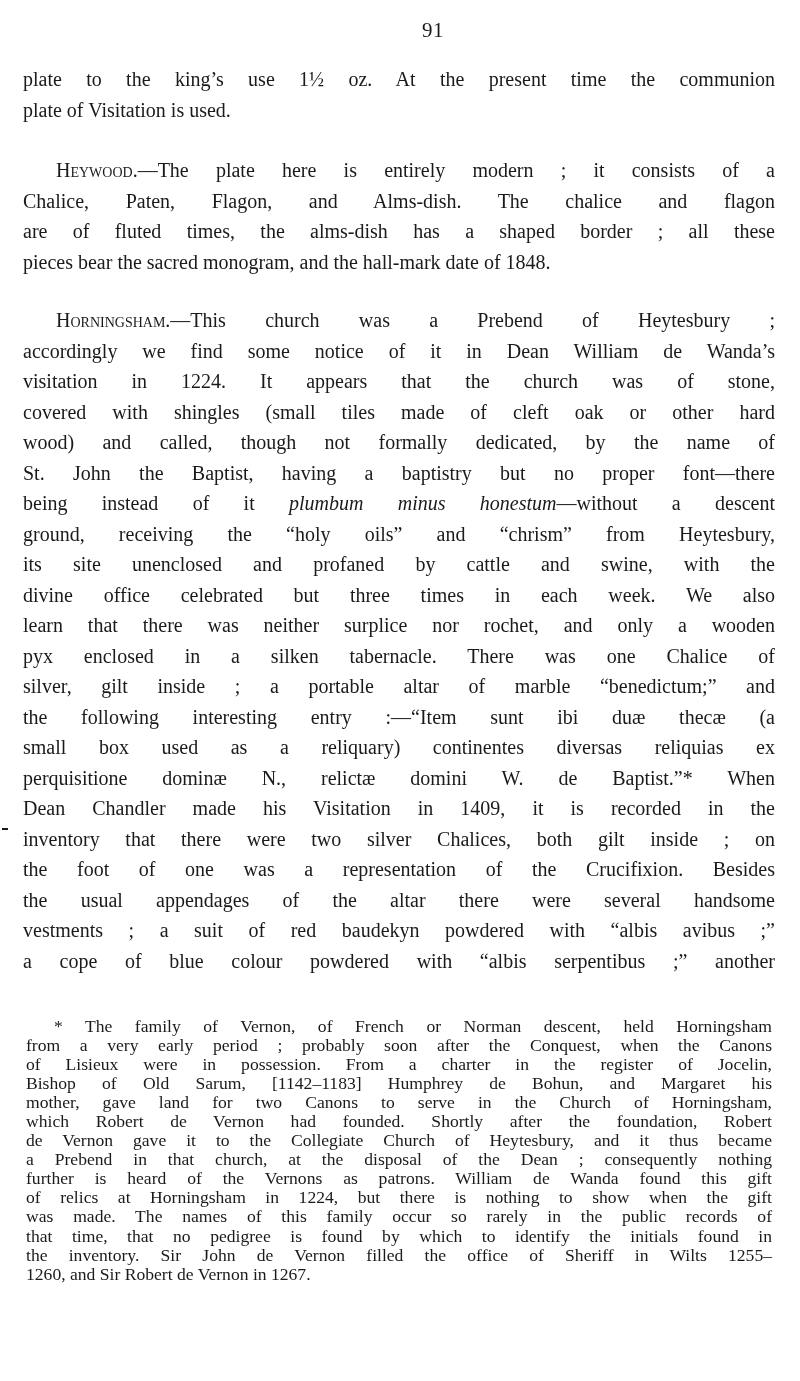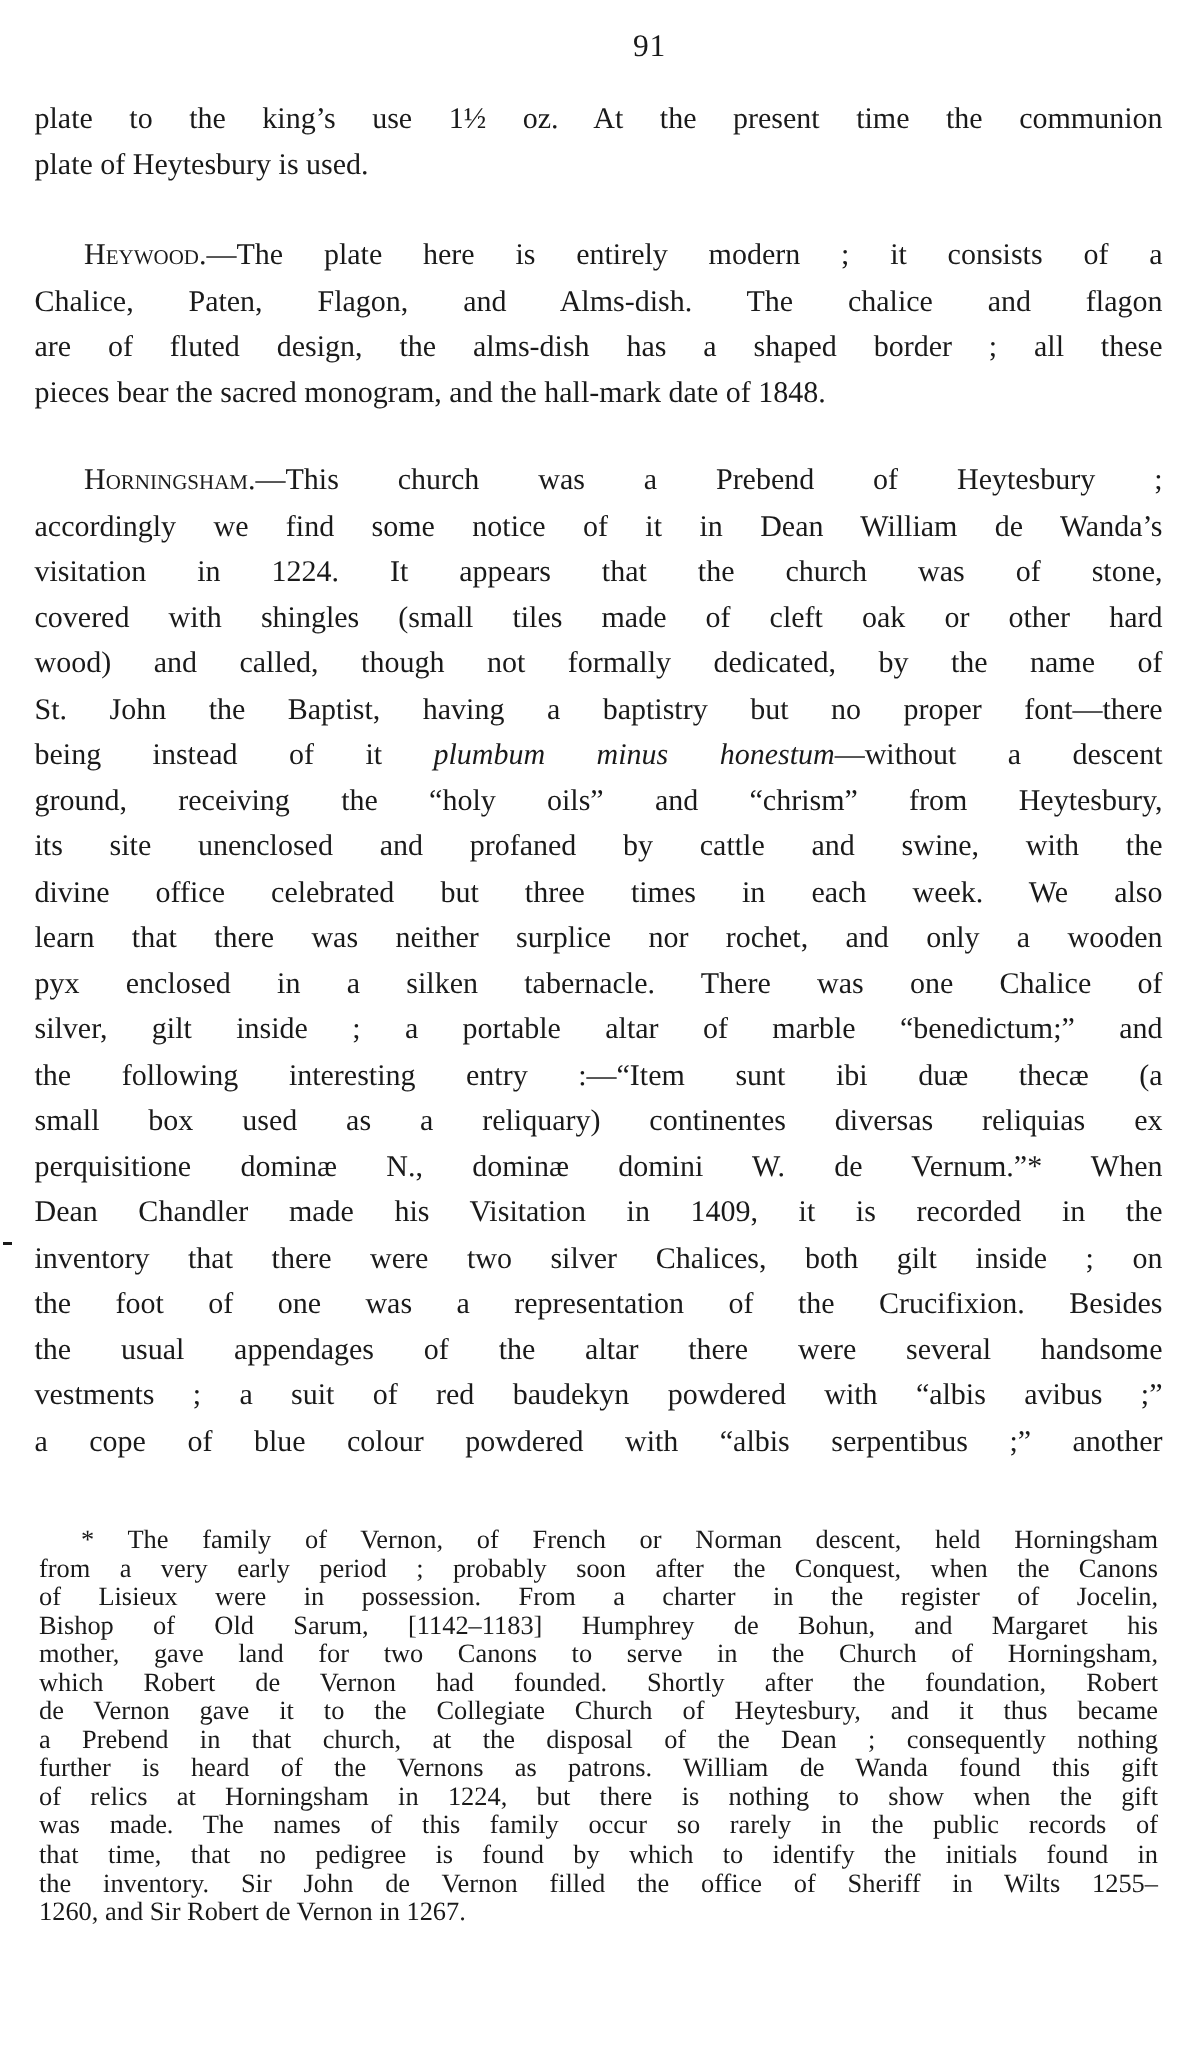--- a/index.html
+++ b/index.html
@@ -77,47 +77,47 @@
   </style>
 </head>
 <body>
 
 <div>
 
   <div class="page-number">91</div>
 
   <div class="body-text" style="top:64px;">
     <span class="line">plate to the king’s use 1½ oz.  At the present time the communion</span>
-    <span class="line last">plate of Heytesbury is used.</span>
+    <span class="line last">plate of Visitation is used.</span>
   </div>
 
   <div class="body-text" style="top:155px;">
     <span class="line indent"><span class="sc">Heywood.</span><span>—The plate here is entirely modern ; it consists of a</span></span>
     <span class="line">Chalice, Paten, Flagon, and Alms-dish.  The chalice and flagon</span>
-    <span class="line">are of fluted design, the alms-dish has a shaped border ; all these</span>
+    <span class="line">are of fluted times, the alms-dish has a shaped border ; all these</span>
     <span class="line last">pieces bear the sacred monogram, and the hall-mark date of 1848.</span>
   </div>
 
   <div class="body-text" style="top:305px;">
     <span class="line indent"><span class="sc">Horningsham.</span><span>—This church was a Prebend of Heytesbury ;</span></span>
     <span class="line">accordingly we find some notice of it in Dean William de Wanda’s</span>
     <span class="line">visitation in 1224.  It appears that the church was of stone,</span>
     <span class="line">covered with shingles (small tiles made of cleft oak or other hard</span>
     <span class="line">wood) and called, though not formally dedicated, by the name of</span>
     <span class="line">St. John the Baptist, having a baptistry but no proper font—there</span>
     <span class="line"><span>being instead of it </span><span class="it">plumbum minus honestum</span><span>—without a descent</span></span>
     <span class="line">ground, receiving the “holy oils” and “chrism” from Heytesbury,</span>
     <span class="line">its site unenclosed and profaned by cattle and swine, with the</span>
     <span class="line">divine office celebrated but three times in each week.  We also</span>
     <span class="line">learn that there was neither surplice nor rochet, and only a wooden</span>
     <span class="line">pyx enclosed in a silken tabernacle.  There was one Chalice of</span>
     <span class="line">silver, gilt inside ; a portable altar of marble “benedictum;” and</span>
     <span class="line">the following interesting entry :—“Item sunt ibi duæ thecæ (a</span>
     <span class="line">small box used as a reliquary) continentes diversas reliquias ex</span>
-    <span class="line">perquisitione dominæ N., dominæ domini W. de Vernum.”*  When</span>
+    <span class="line">perquisitione dominæ N., relictæ domini W. de Baptist.”*  When</span>
     <span class="line">Dean Chandler made his Visitation in 1409, it is recorded in the</span>
     <span class="line">inventory that there were two silver Chalices, both gilt inside ; on</span>
     <span class="line">the foot of one was a representation of the Crucifixion.  Besides</span>
     <span class="line">the usual appendages of the altar there were several handsome</span>
     <span class="line">vestments ; a suit of red baudekyn powdered with “albis avibus ;”</span>
     <span class="line">a cope of blue colour powdered with “albis serpentibus ;” another</span>
   </div>
 
   <div class="margin-mark"></div>
 

